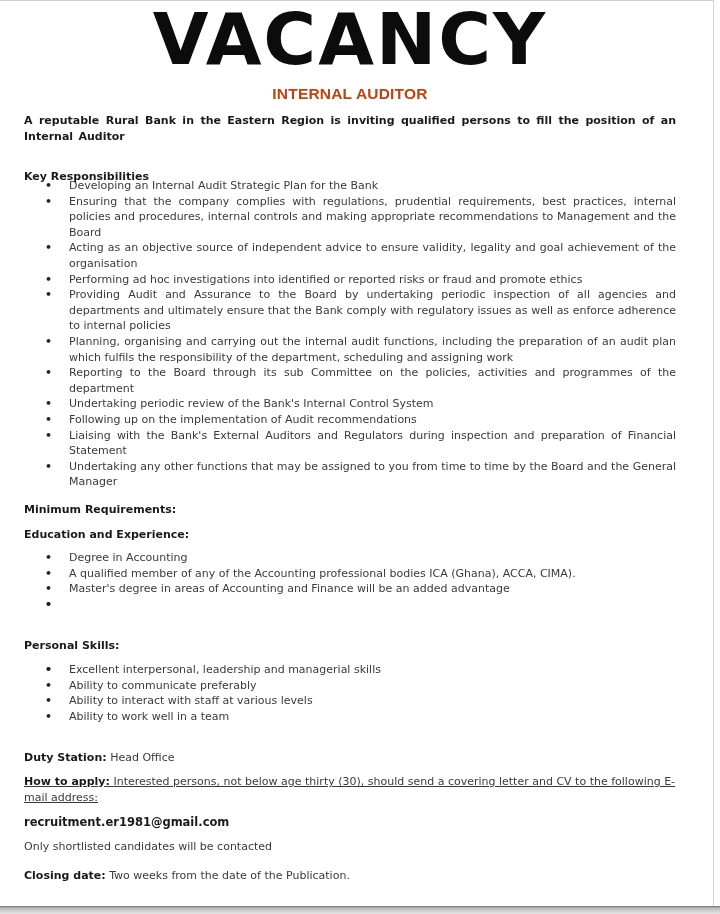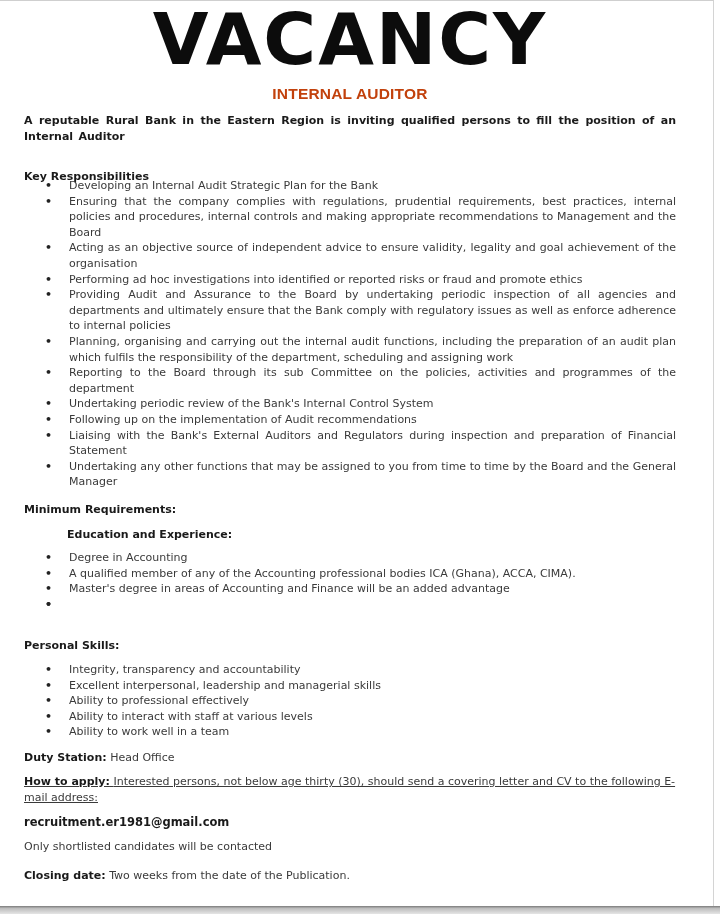--- a/index.html
+++ b/index.html
@@ -64,34 +64,34 @@
         <li><span class="bullet">•</span><span>Providing Audit and Assurance to the Board by undertaking periodic inspection of all agencies and departments and ultimately ensure that the Bank comply with regulatory issues as well as enforce adherence to internal policies</span></li>
         <li><span class="bullet">•</span><span>Planning, organising and carrying out the internal audit functions, including the preparation of an audit plan which fulfils the responsibility of the department, scheduling and assigning work</span></li>
         <li><span class="bullet">•</span><span>Reporting to the Board through its sub Committee on the policies, activities and programmes of the department</span></li>
         <li><span class="bullet">•</span><span>Undertaking periodic review of the Bank's Internal Control System</span></li>
         <li><span class="bullet">•</span><span>Following up on the implementation of Audit recommendations</span></li>
         <li><span class="bullet">•</span><span>Liaising with the Bank's External Auditors and Regulators during inspection and preparation of Financial Statement</span></li>
         <li><span class="bullet">•</span><span>Undertaking any other functions that may be assigned to you from time to time by the Board and the General Manager</span></li>
       </ul>
 
     <div class="h" style="top:501px;">Minimum Requirements:</div>
-    <div class="h" style="top:526px;margin-left:43px;">Education and Experience:</div>
+    <div class="h" style="top:526px;">Education and Experience:</div>
     <ul class="list" id="edu-list" style="top:549px;">
         <li><span class="bullet">•</span><span>Degree in Accounting</span></li>
         <li><span class="bullet">•</span><span>A qualified member of any of the Accounting professional bodies ICA (Ghana), ACCA, CIMA).</span></li>
         <li><span class="bullet">•</span><span>Master's degree in areas of Accounting and Finance will be an added advantage</span></li>
         <li><span class="bullet">•</span></li>
         <li><span class="bullet">•</span></li>
       </ul>
 
     <div class="h" style="top:637px;">Personal Skills:</div>
     <ul class="list" id="skills-list" style="top:661px;">
-        <li><span class="bullet">•</span><span>Integrity, transparency and accountability</span></li>
+        <li><span class="bullet">•</span></li>
         <li><span class="bullet">•</span><span>Excellent interpersonal, leadership and managerial skills</span></li>
-        <li><span class="bullet">•</span><span>Ability to professional effectively</span></li>
+        <li><span class="bullet">•</span><span>Ability to communicate preferably</span></li>
         <li><span class="bullet">•</span><span>Ability to interact with staff at various levels</span></li>
         <li><span class="bullet">•</span><span>Ability to work well in a team</span></li>
       </ul>
 
     <div class="para" style="top:749px;">
       <b>Duty Station:</b>
       <span>Head Office</span>
     </div>
 
     <div class="para" style="top:773px;text-decoration:underline;">

